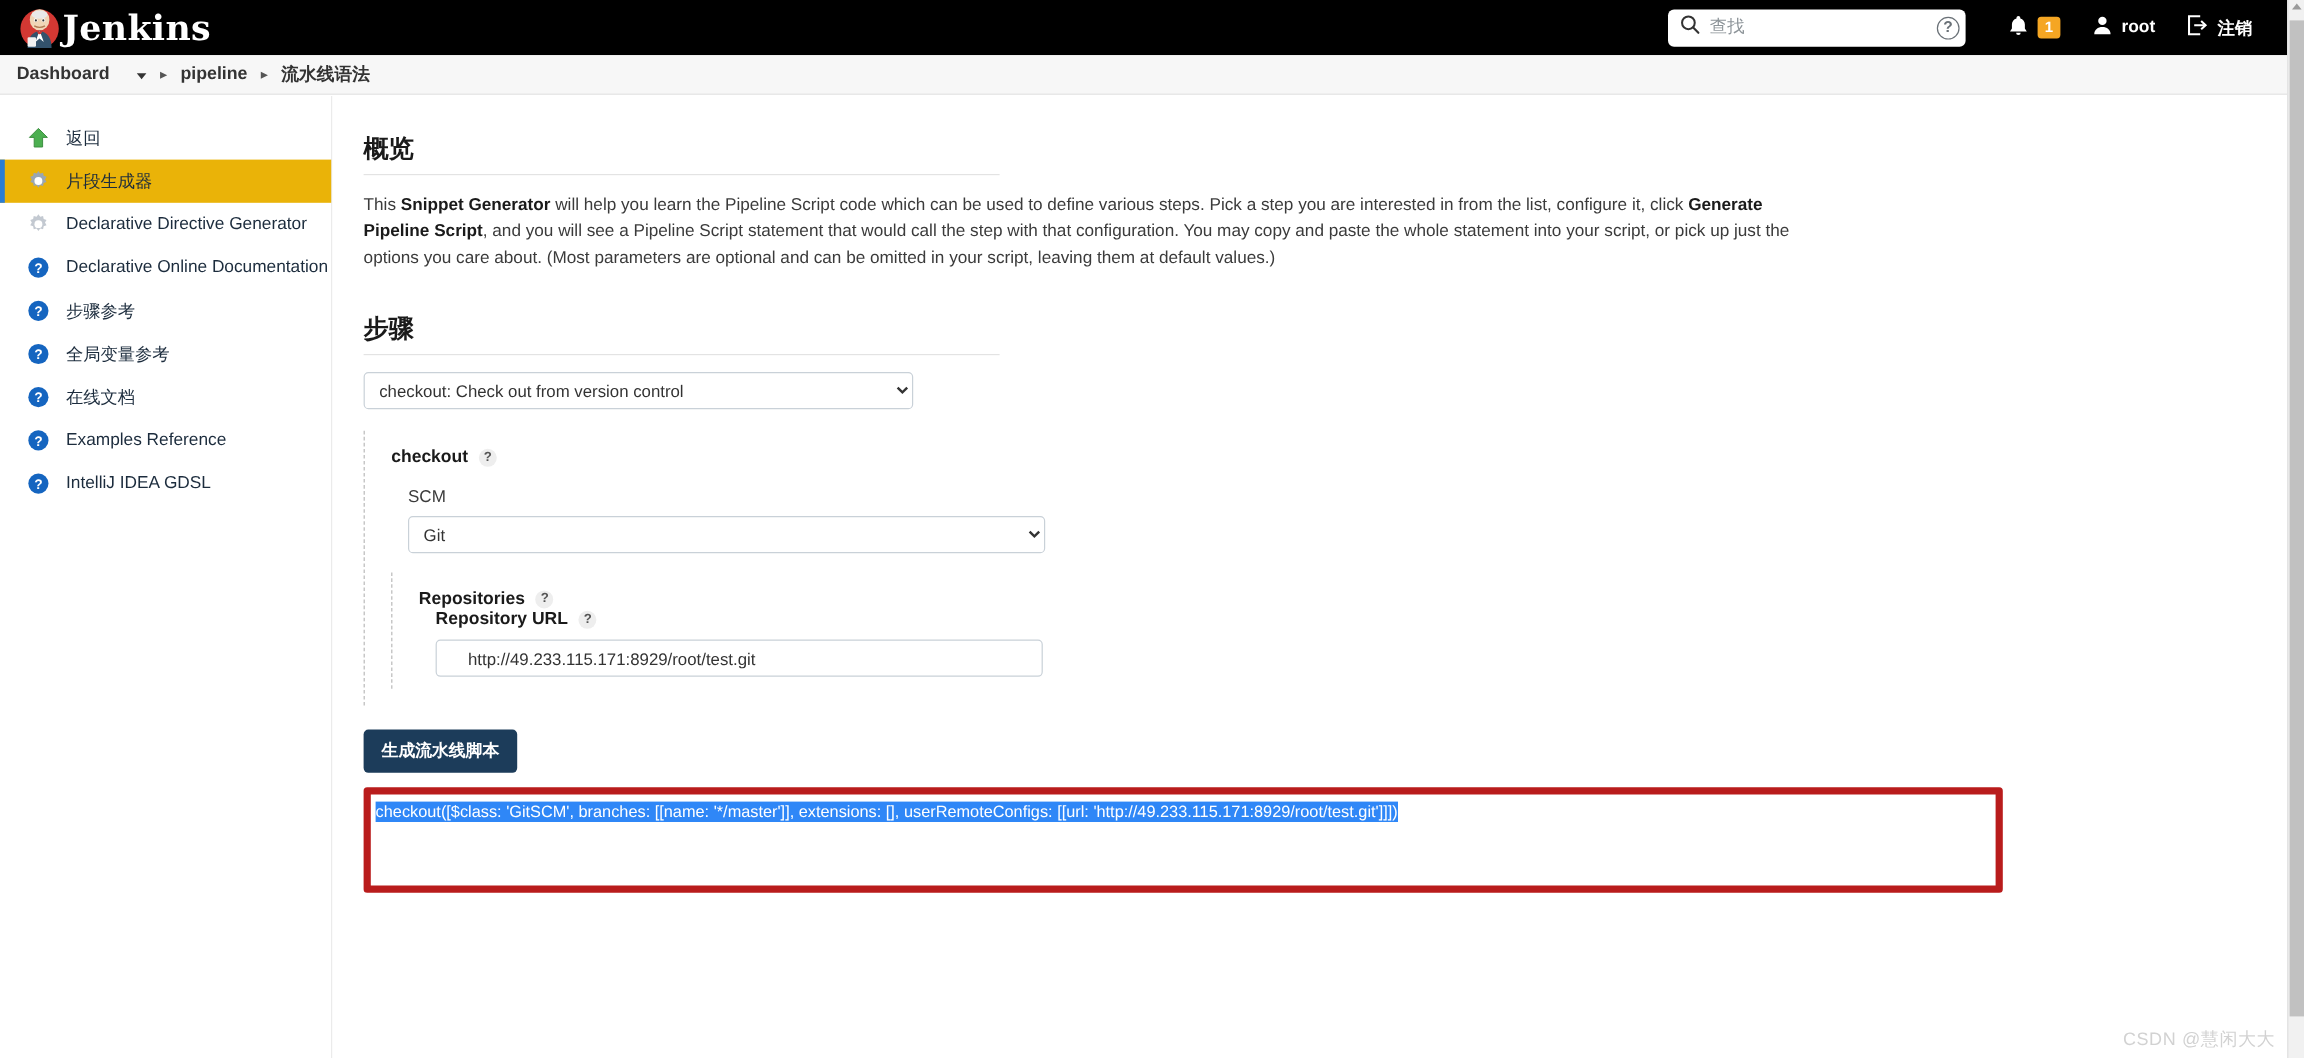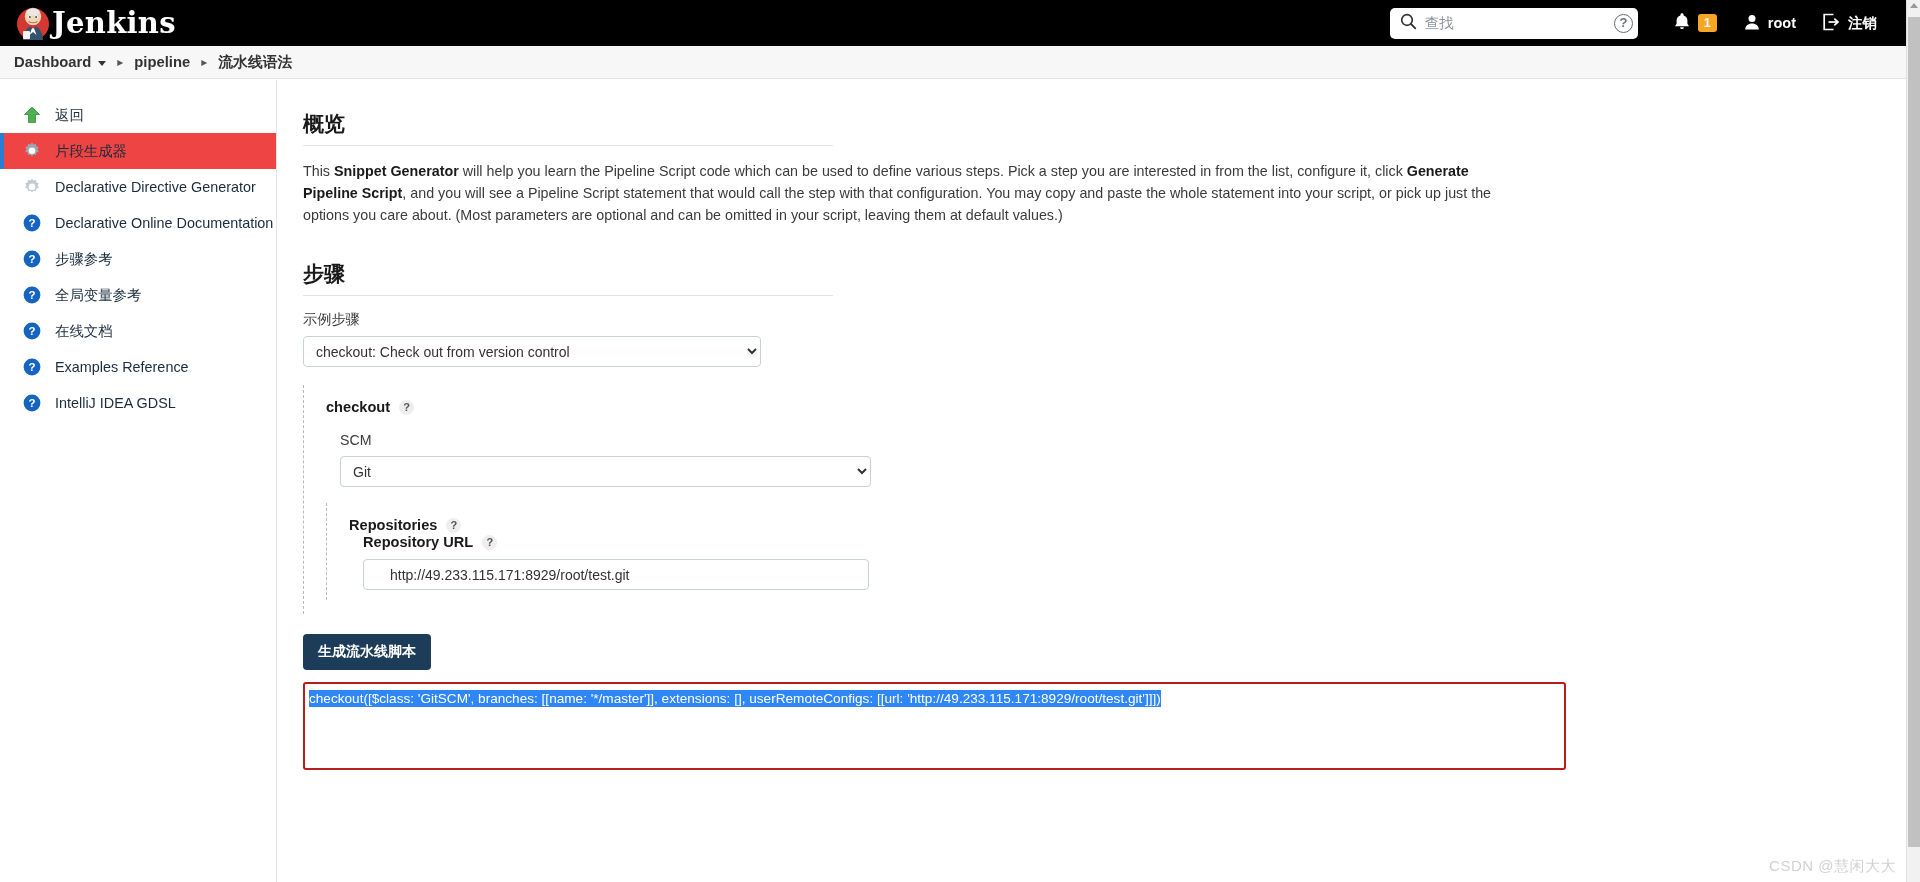--- a/index.html
+++ b/index.html
@@ -95,21 +95,21 @@
     border-bottom: 1px solid #e4e4e4;
     display: flex; align-items: center;
     padding-left: 14px;
     gap: 0;
   }
   .crumb {
     font-size: 14.8px;
     font-weight: bold;
     color: #333;
     cursor: pointer;
-    display: flex; align-items: center; gap: 4px;
+    display: flex; align-items: center; gap: 20px;
   }
   .crumb.current { font-weight: bold; }
   .crumb-sep {
     color: #555; font-size: 12px;
     padding: 0 11px;
   }
   .caret-down {
     width: 0; height: 0;
     border-left: 4.5px solid transparent;
     border-right: 4.5px solid transparent;
@@ -131,21 +131,21 @@
     gap: 13px;
     height: 36px;
     padding-left: 18px;
     font-size: 14.4px;
     color: #1c2c3d;
     cursor: pointer;
     border-left: 4px solid transparent;
     position: relative;
   }
   .side-item.active {
-    background: #ef4444;
+    background: #eab308;
     border-left: 4px solid #2b7dd4;
     font-weight: normal;
   }
   .side-icon { width: 20px; height: 20px; flex: 0 0 auto; position: relative; }
   .side-label { white-space: nowrap; }
 
   
   .main {
     position: absolute; top: 80px; left: 277px;
     width: 1629px; height: 802px;
@@ -243,23 +243,23 @@
     border-radius: 4px;
     font-family: "Liberation Sans", sans-serif;
     font-size: 14px;
     font-weight: bold;
     padding: 9px 15px;
     cursor: pointer;
   }
 
   .script-out {
     margin-top: 12px;
-    width: 1263px;
+    width: 1366px;
     height: 88px;
-    border: 2px solid #b91c1c;
+    border: 6px solid #b91c1c;
     border-radius: 3px;
     padding: 5px 4px;
     font-family: "Liberation Sans", sans-serif;
     font-size: 13.6px;
     background: #fff;
     resize: none;
     outline: none;
     overflow: hidden;
     line-height: 20px;
   }
@@ -478,21 +478,20 @@
 
   <h2 class="sec-head">概览</h2>
   <div class="sec-rule"></div>
 
   <p class="overview-text"><span>This </span><b>Snippet Generator</b><span> will help you learn the Pipeline Script code which can be used to define various steps. Pick a step you are interested in from the list, configure it, click </span><b>Generate Pipeline Script</b><span>, and you will see a Pipeline Script statement that would call the step with that configuration. You may copy and paste the whole statement into your script, or pick up just the options you care about. (Most parameters are optional and can be omitted in your script, leaving them at default values.)</span></p>
 
   <div class="steps-section">
     <h2 class="sec-head">步骤</h2>
     <div class="sec-rule"></div>
 
-    <div class="field-label">示例步骤</div>
     <select class="jselect">
       <option>checkout: Check out from version control</option>
     </select>
 
     
     <div class="dashed-block">
       <div class="block-title">
         <span>checkout</span>
         <span class="qmark">?</span>
       </div>

